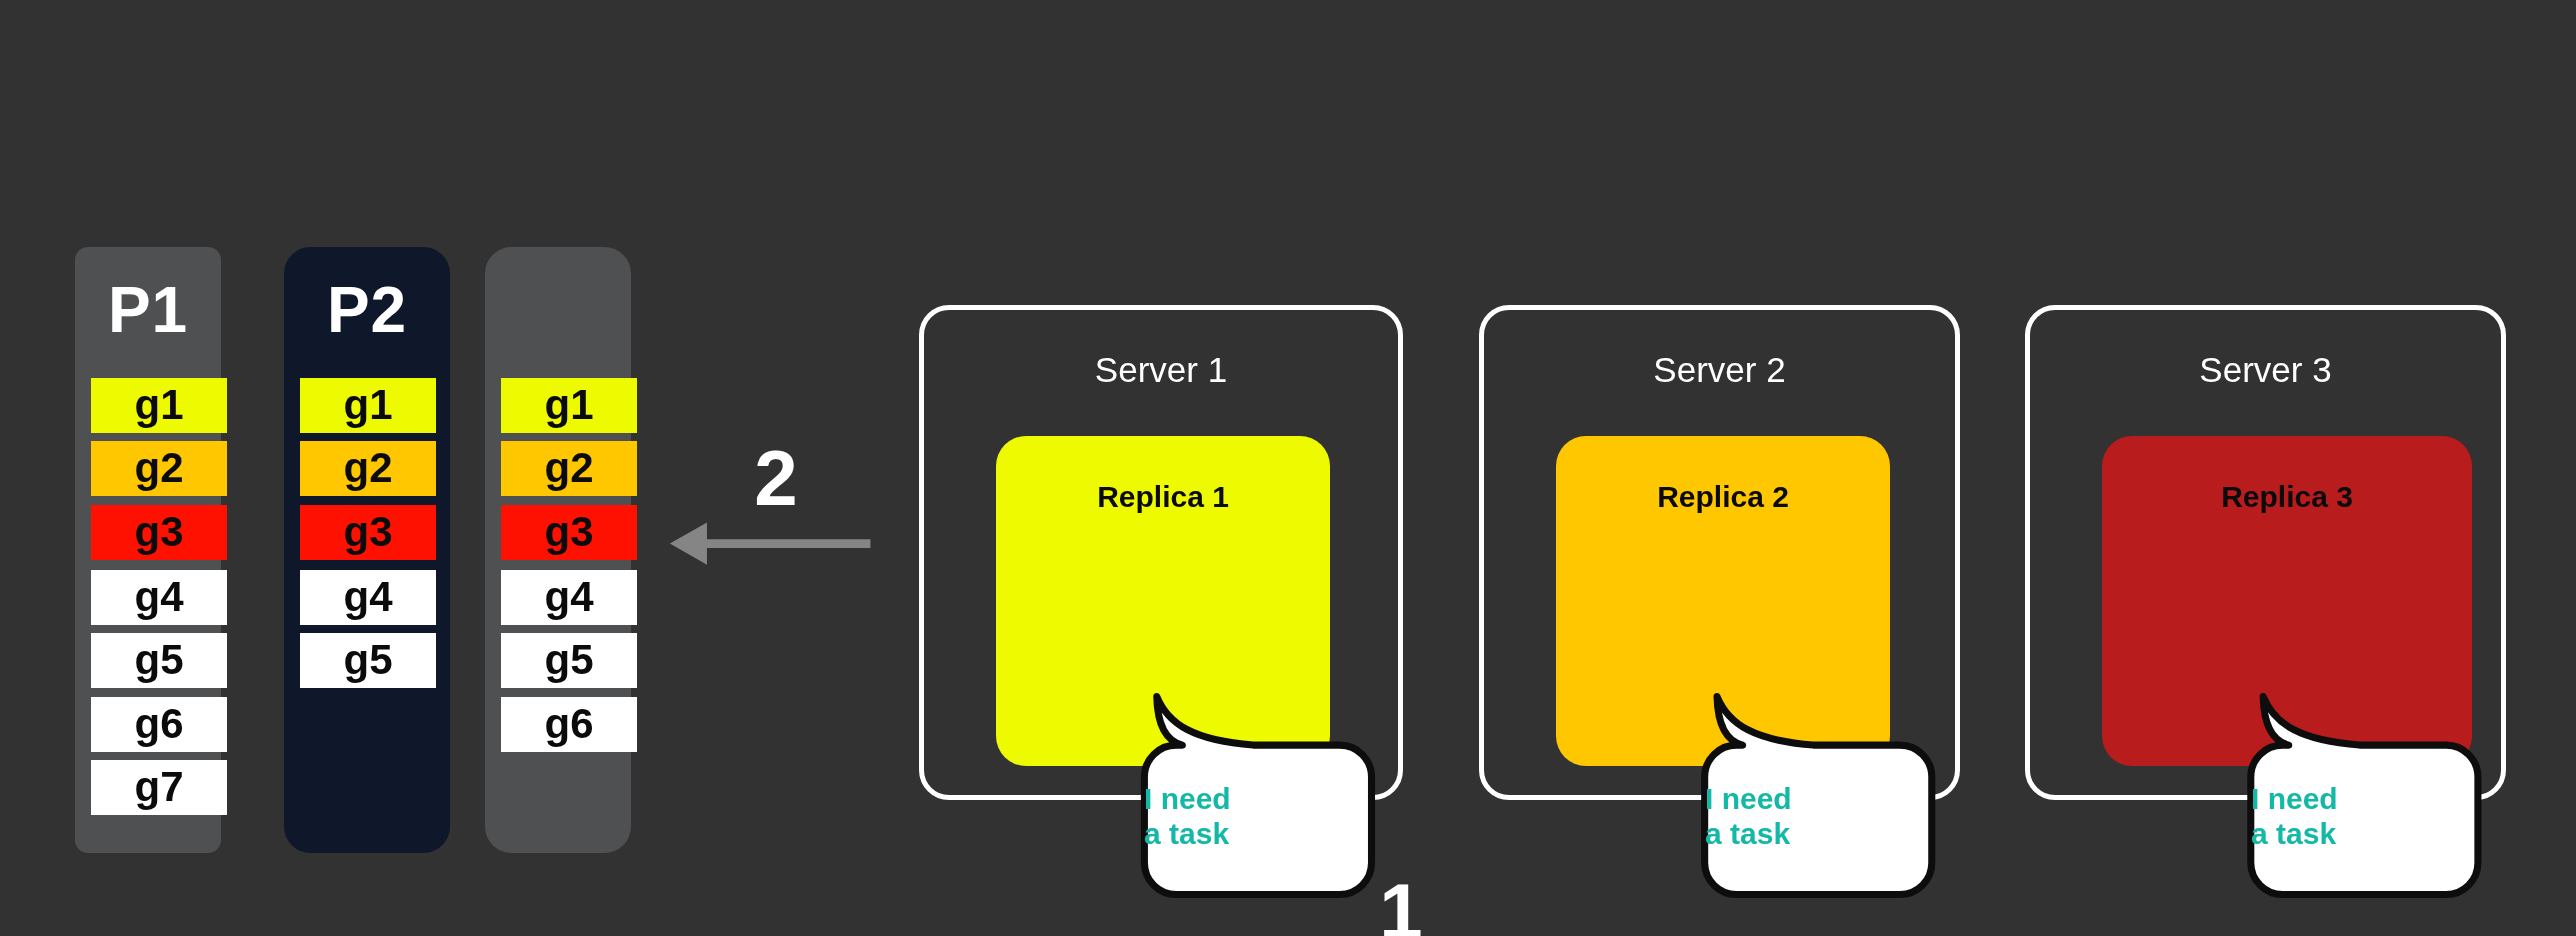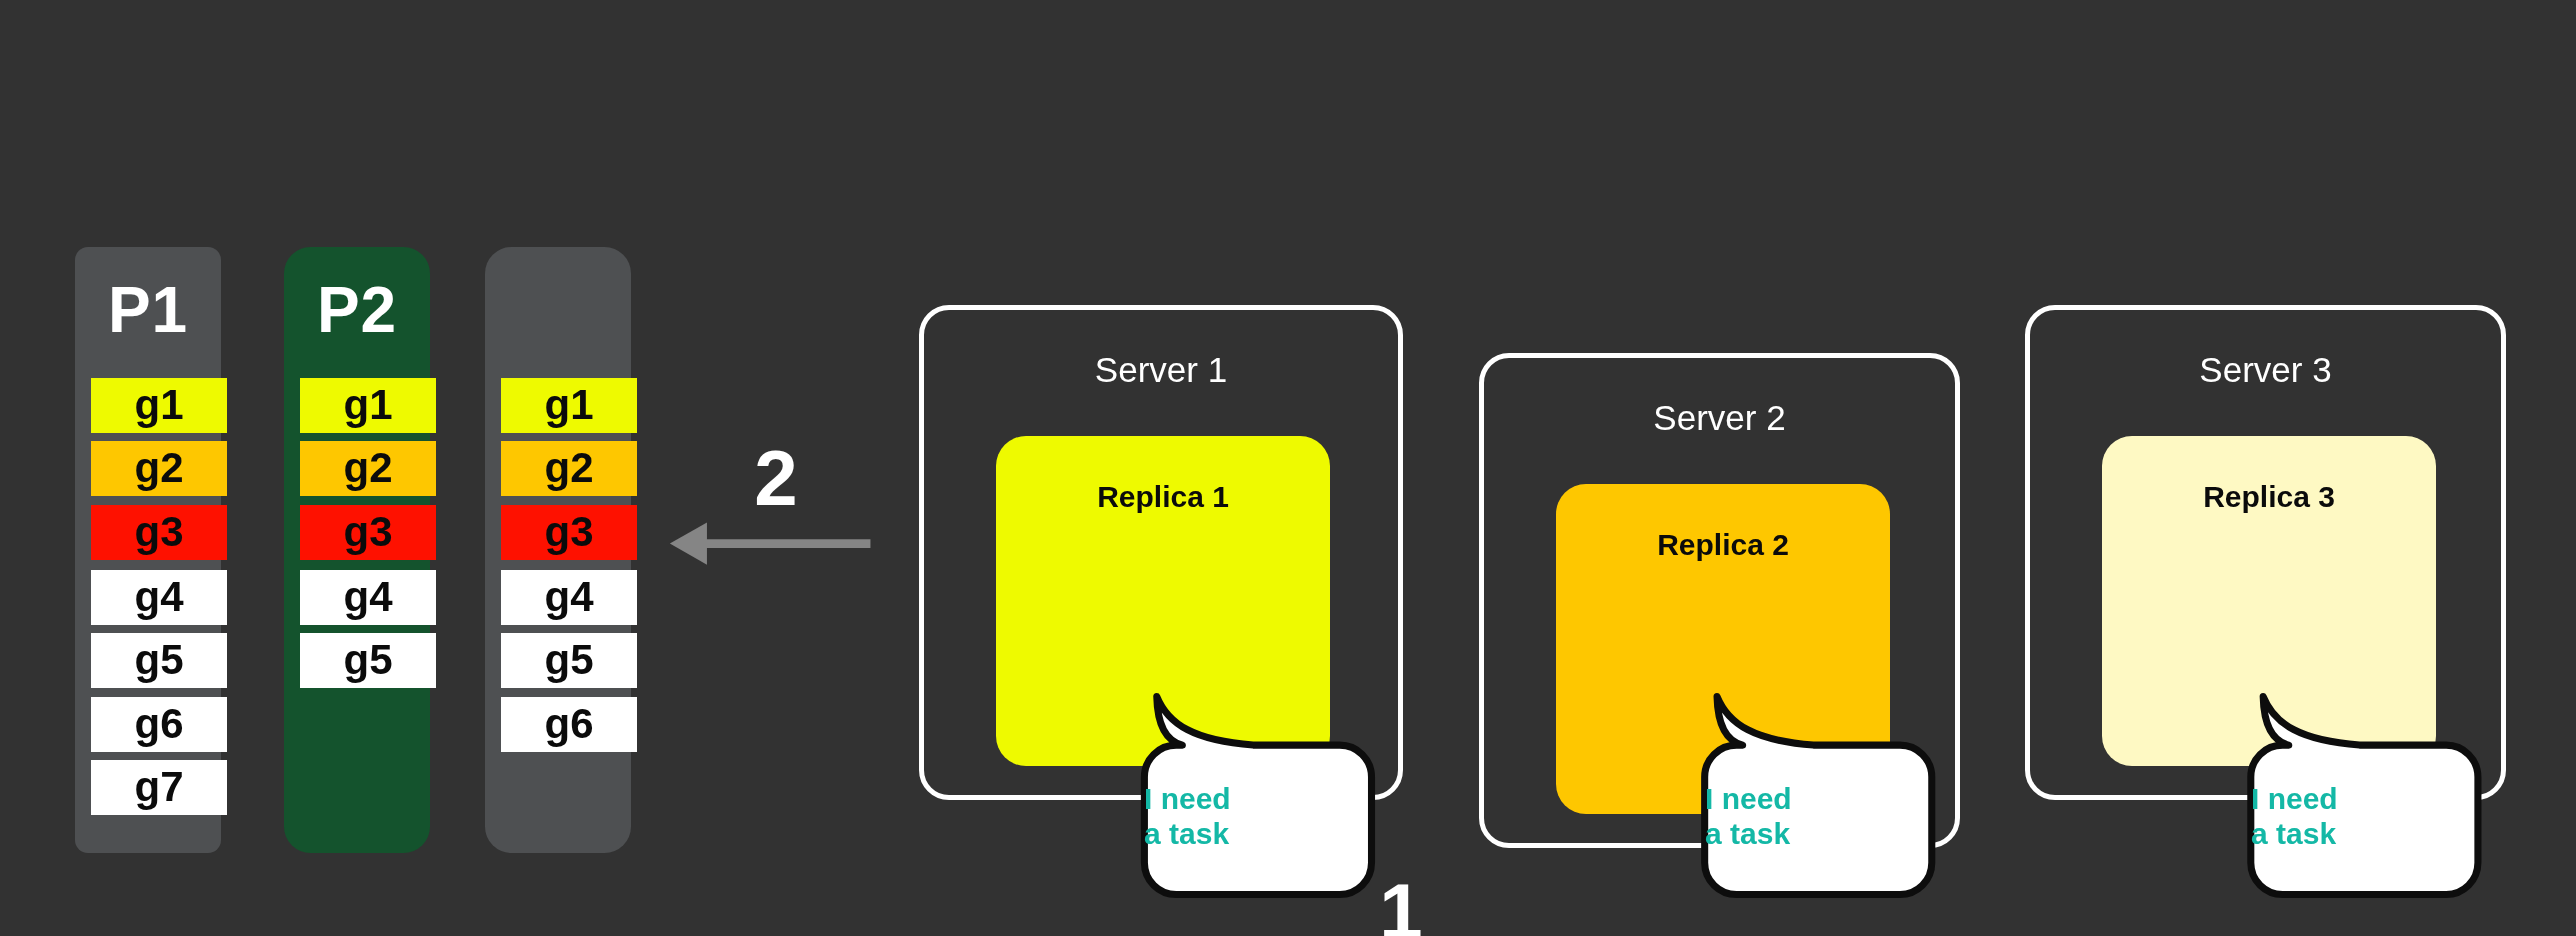--- a/index.html
+++ b/index.html
@@ -122,21 +122,21 @@
     <div class="partition-title">P1</div>
     <div class="cell" style="top: 131px; background-color: rgb(238, 250, 0);">g1</div>
     <div class="cell" style="top: 194px; background-color: rgb(254, 199, 0);">g2</div>
     <div class="cell" style="top: 258px; background-color: rgb(254, 17, 0);">g3</div>
     <div class="cell" style="top: 323px; background-color: rgb(255, 255, 255);">g4</div>
     <div class="cell" style="top: 386px; background-color: rgb(255, 255, 255);">g5</div>
     <div class="cell" style="top: 450px; background-color: rgb(255, 255, 255);">g6</div>
     <div class="cell" style="top: 513px; background-color: rgb(255, 255, 255);">g7</div>
   </div>
 
-  <div class="partition" style="left: 284px; background-color: #14532d;">
+  <div class="partition" style="left: 284px; background-color: #0f172a; padding-left: 20px;">
     <div class="partition-title">P2</div>
     <div class="cell" style="top: 131px; background-color: rgb(238, 250, 0);">g1</div>
     <div class="cell" style="top: 194px; background-color: rgb(254, 199, 0);">g2</div>
     <div class="cell" style="top: 258px; background-color: rgb(254, 17, 0);">g3</div>
     <div class="cell" style="top: 323px; background-color: rgb(255, 255, 255);">g4</div>
     <div class="cell" style="top: 386px; background-color: rgb(255, 255, 255);">g5</div>
   </div>
 
   <div class="partition" style="left: 485px; background-color: rgb(78, 80, 82);">
     <div class="cell" style="top: 131px; background-color: rgb(238, 250, 0);">g1</div>
@@ -147,30 +147,30 @@
     <div class="cell" style="top: 450px; background-color: rgb(255, 255, 255);">g6</div>
   </div>
 
   <div class="server" style="left: 919px; width: 484px; border-color: rgb(255, 255, 255);">
     <div class="server-title">Server 1</div>
     <div class="replica" style="background-color: rgb(238, 250, 0);">
       <div class="replica-label">Replica 1</div>
     </div>
   </div>
 
-  <div class="server" style="left: 1479px; width: 481px; border-color: rgb(255, 255, 255); margin-top: 48px;">
+  <div class="server" style="left: 1479px; width: 481px; border-color: rgb(255, 255, 255);">
     <div class="server-title">Server 2</div>
     <div class="replica" style="background-color: rgb(254, 199, 0);">
       <div class="replica-label">Replica 2</div>
     </div>
   </div>
 
   <div class="server" style="left: 2025px; width: 481px; border-color: rgb(255, 255, 255);">
     <div class="server-title">Server 3</div>
-    <div class="replica" style="background-color: #fef9c3;">
+    <div class="replica" style="background-color: #b91c1c; padding-left: 36px;">
       <div class="replica-label">Replica 3</div>
     </div>
   </div>
 
   <svg id="overlay" viewBox="0 0 2915 1060">
 
     <g>
       <line x1="798" y1="615" x2="985" y2="615" stroke-width="10" style="stroke: rgb(133, 133, 133);"></line>
       <polygon points="758,615 800,591 800,639" style="fill: rgb(133, 133, 133);"></polygon>
     </g>

